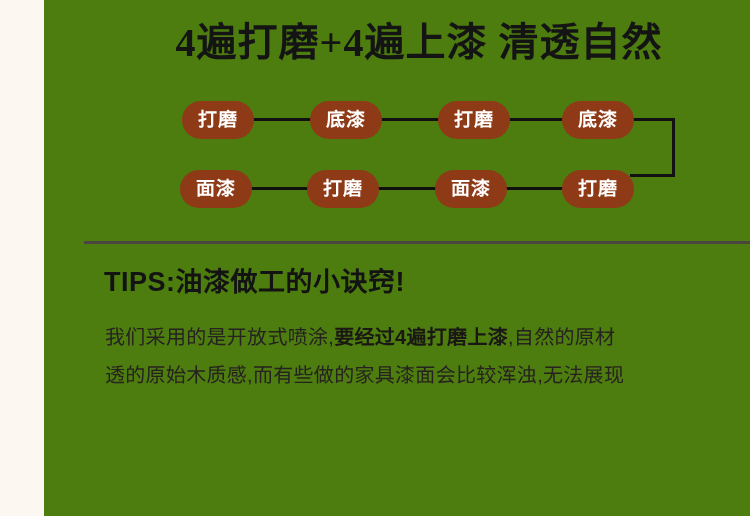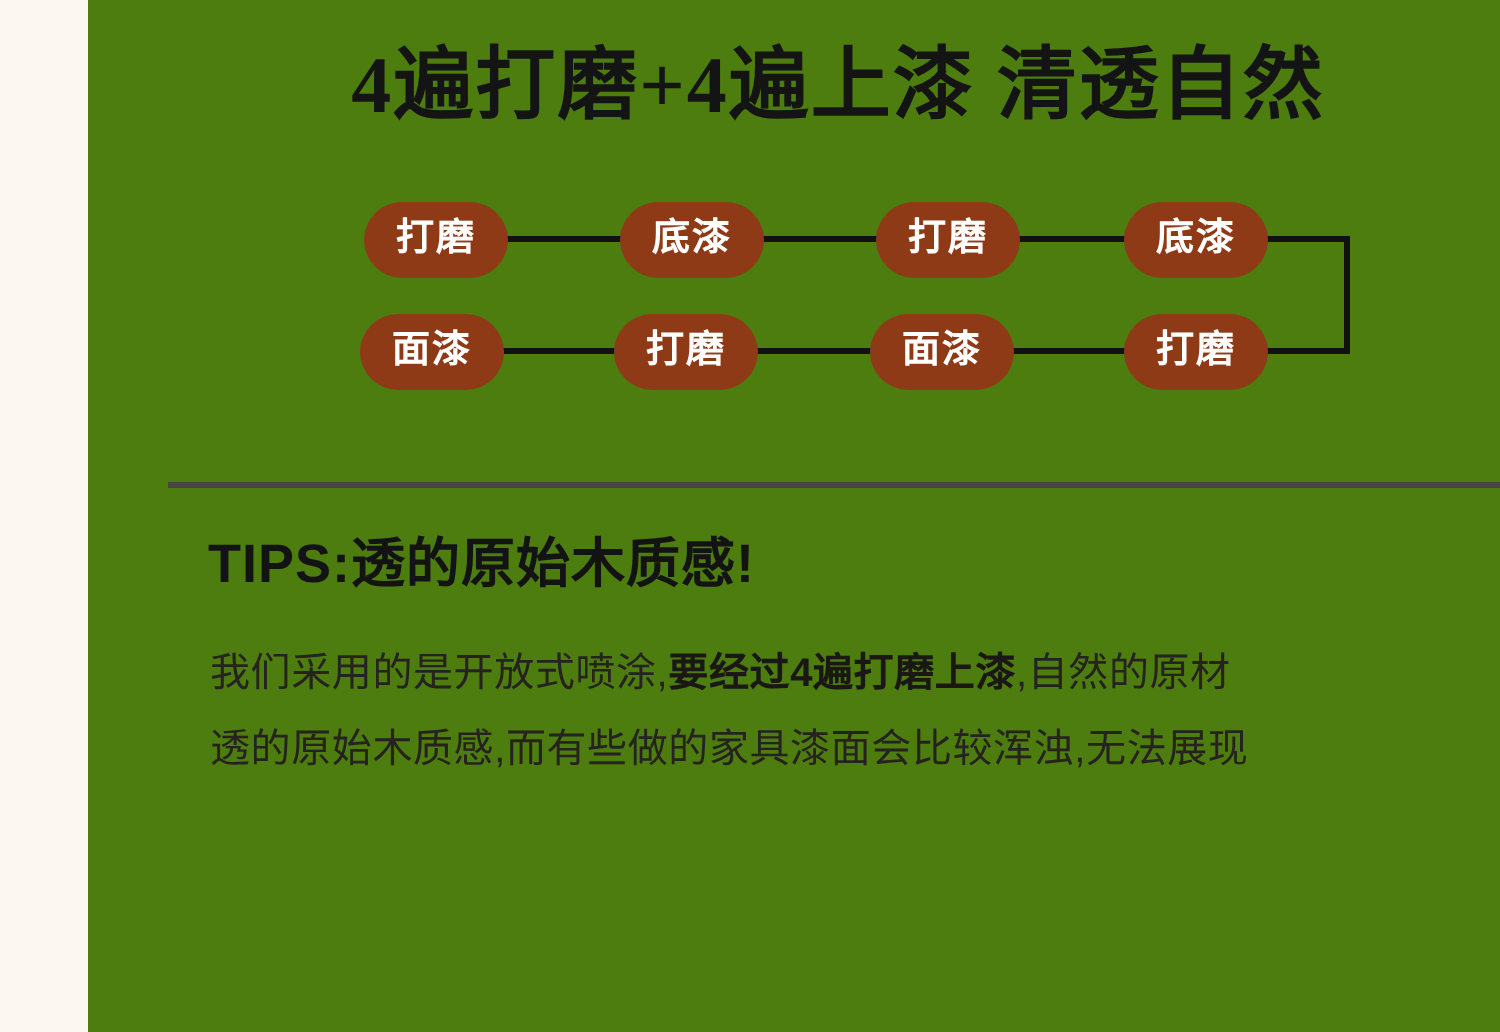--- a/index.html
+++ b/index.html
@@ -50,21 +50,21 @@
     height: 110px;
   }
 
   .flow-row {
     position: absolute;
     left: 0;
     width: 659px;
     height: 40px;
   }
   .flow-row.row1 { top: 3px; }
-  .flow-row.row2 { top: 59px; }
+  .flow-row.row2 { top: 72px; }
 
   .node {
     position: absolute;
     height: 38px;
     width: 72px;
     background: #8E3A17;
     border-radius: 19px;
     color: #FFFFFF;
     font-family: "Liberation Sans", "DejaVu Sans", sans-serif;
     font-weight: bold;
@@ -206,21 +206,21 @@
       <div class="node n3">打磨</div>
     </div>
 
     <div class="bracket-top"></div>
     <div class="bracket-side"></div>
     <div class="bracket-bottom"></div>
   </div>
 
   <div class="divider"></div>
 
-  <div class="tips-heading">TIPS:透的原始木质感!</div>
+  <div class="tips-heading">TIPS:油漆做工的小诀窍!</div>
 
   <div class="body-text">
     <div class="body-line">
       <span>我们采用的是开放式喷涂,</span><b>要经过4遍打磨上漆</b><span>,自然的原材</span>
     </div>
     <div class="body-line">
       <span>透的原始木质感,而有些做的家具漆面会比较浑浊,无法展现</span>
     </div>
   </div>
 

